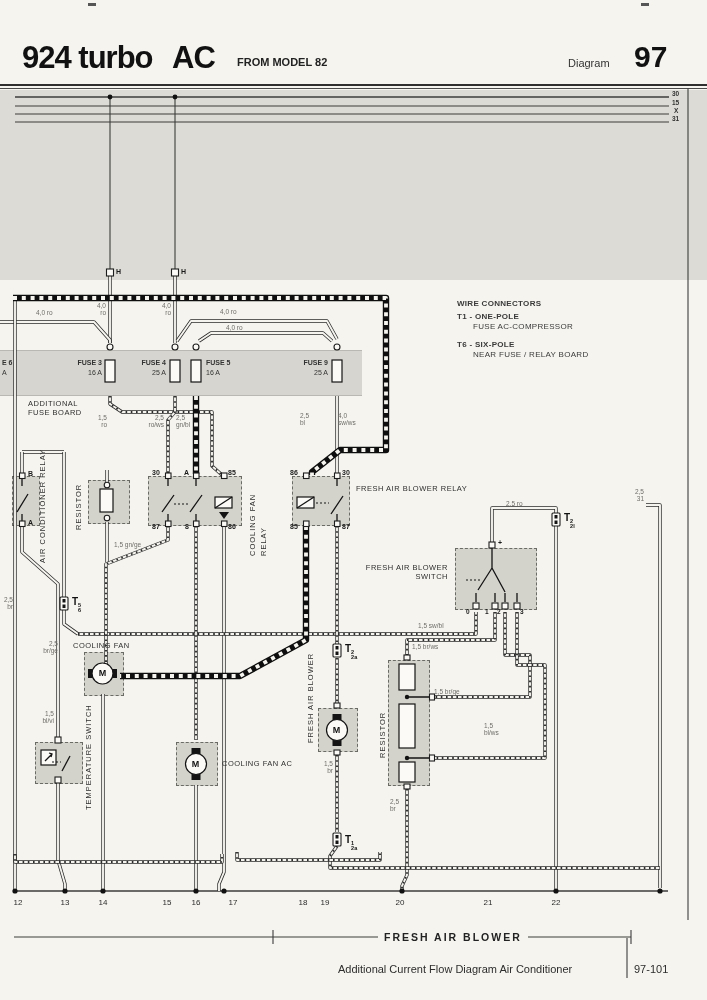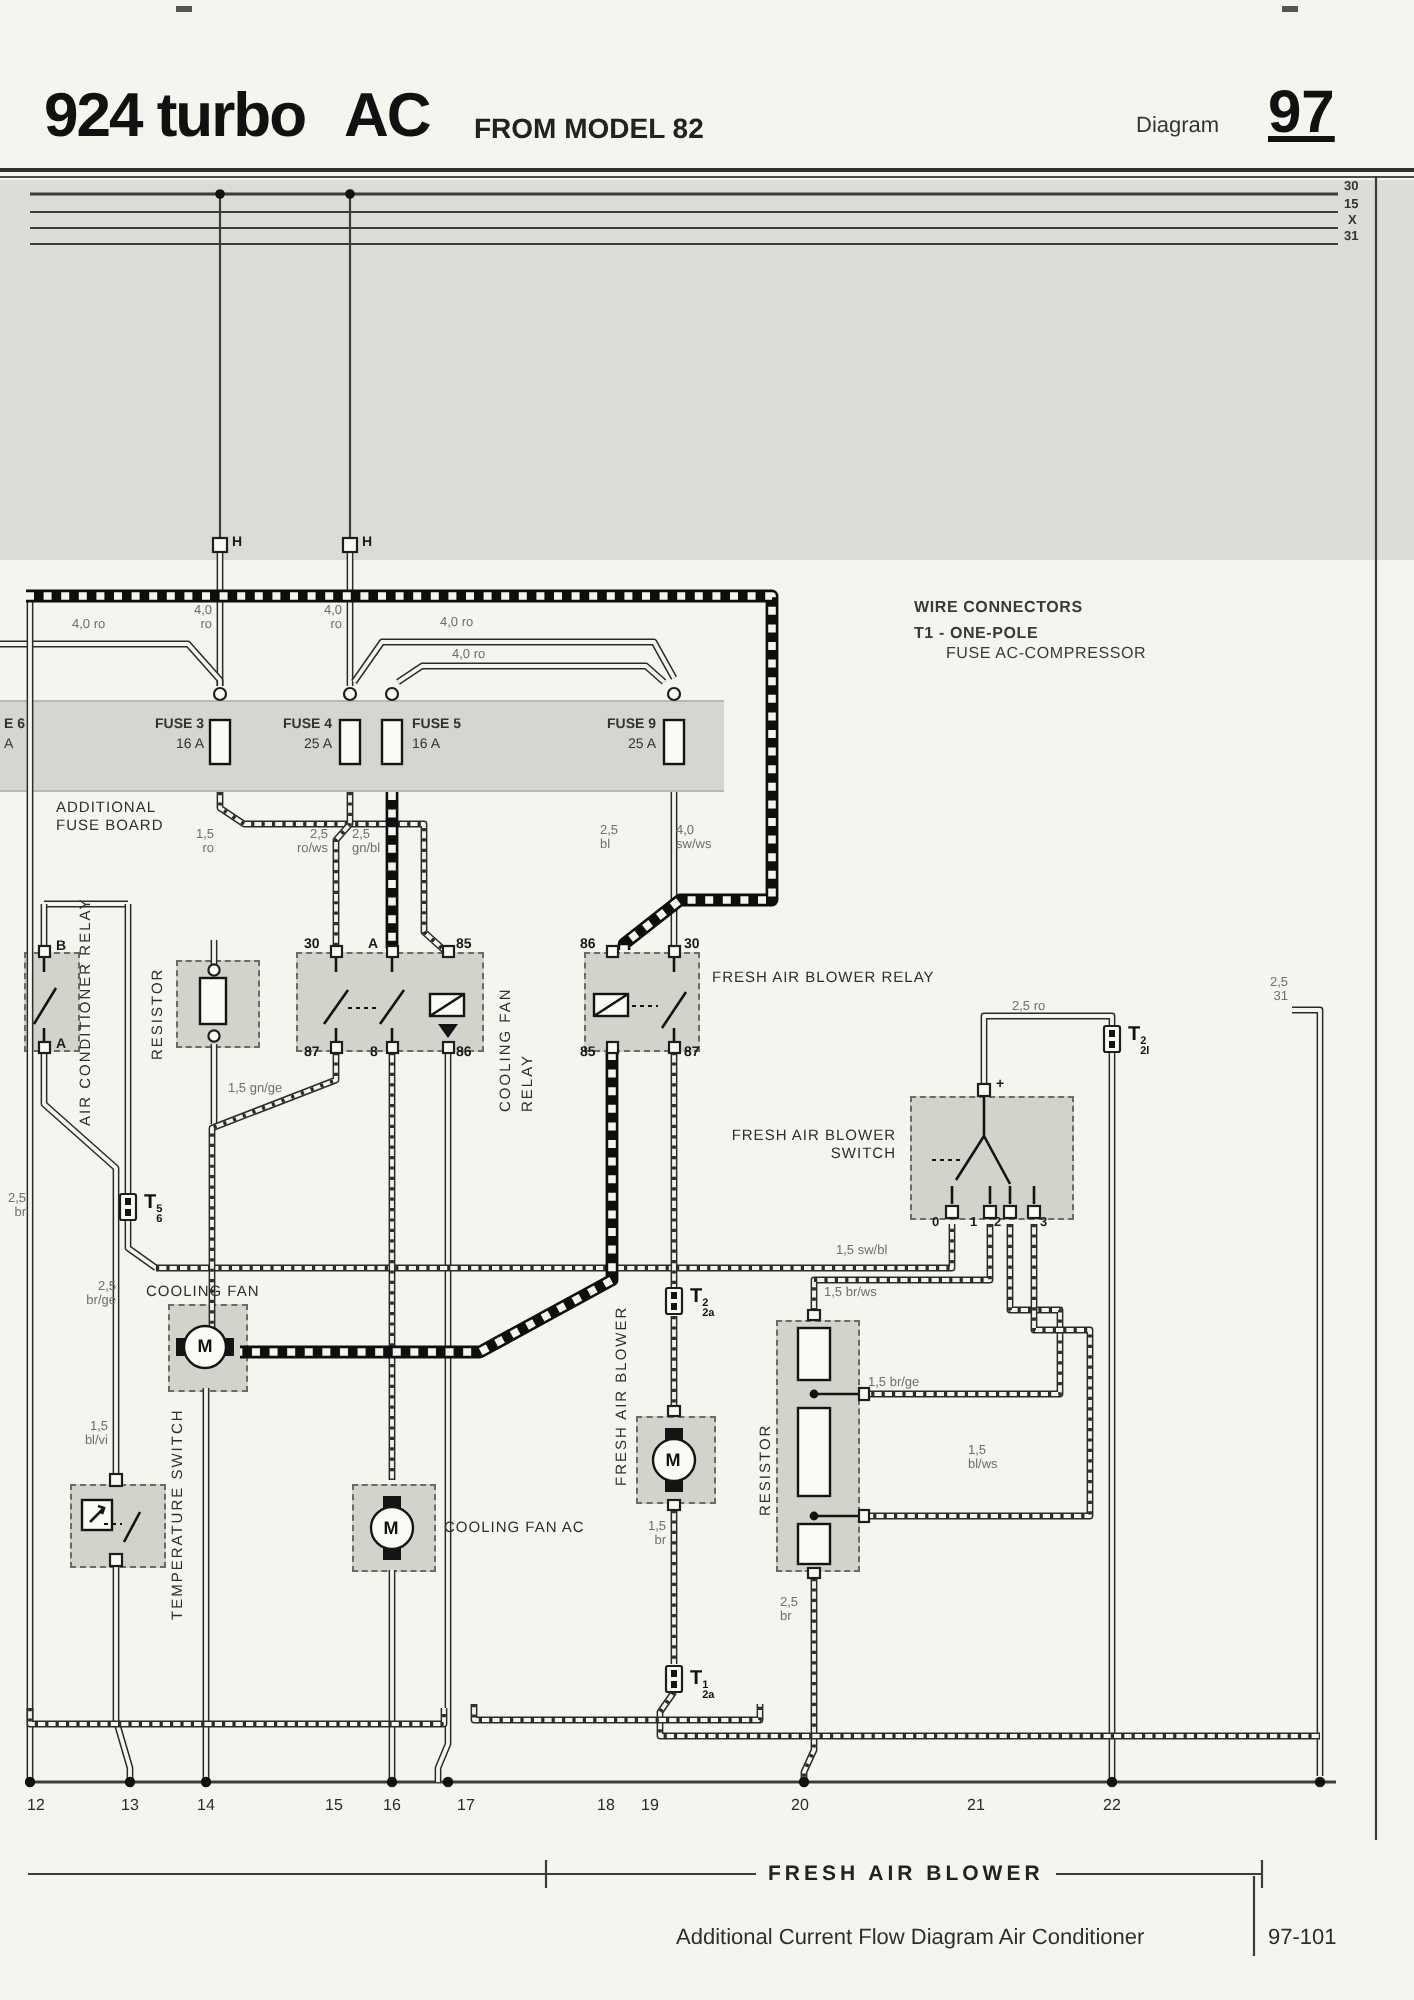--- a/index.html
+++ b/index.html
@@ -1,23 +1,23 @@
 <!DOCTYPE html>
 <html><head>
 <meta charset="utf-8">
 <style>
   html,body{margin:0;padding:0;}
   body{width:707px;height:1000px;position:relative;background:#f5f4ef;
        font-family:"Liberation Sans","DejaVu Sans",sans-serif;color:#222;overflow:hidden;}
   .abs{position:absolute;}
   
   .title-big{font-size:31px;font-weight:bold;letter-spacing:-1px;color:#111;}
-  .title-sub{font-size:14px;font-weight:bold;color:#222;}
+  .title-sub{font-size:11px;font-weight:bold;color:#222;}
   .title-wiring{font-size:11px;color:#333;}
-  .page-num{font-size:30px;font-weight:bold;color:#111;text-decoration:underline;}
+  .page-num{font-size:30px;font-weight:bold;color:#111;}
   .hrule{left:0;width:707px;border-top:2px solid #2f2f2f;}
   .hrule2{left:0;width:707px;border-top:1px solid #4a4a4a;}
   
   .band-top{left:0;top:90px;width:707px;height:190px;background:#dcdbd5;}
   .fuse-band{left:0;top:350px;width:362px;height:44px;background:#d6d5cf;border-top:1px solid #b9b8b2;border-bottom:1px solid #b9b8b2;}
   
   .cbox{background:#d3d2cb;border:1px dashed #6b6b66;}
   
   .lbl6{font-size:6.5px;line-height:7px;color:#6f6e69;white-space:pre-line;}
   .lbl7{font-size:7px;line-height:8px;color:#333;}
@@ -335,20 +335,24 @@
 <div class="abs lbl7" style="left:290px;top:369px;width:38px;text-align:right;">25 A</div>
 <div class="abs complbl" style="left:28px;top:399px;">ADDITIONAL
 FUSE BOARD</div>
 
 <div class="abs legend" style="left:457px;top:299px;width:240px;">
   <div class="t">WIRE CONNECTORS</div>
   <div class="item">
     <div class="line">T1 - ONE-POLE</div>
     <div class="det">FUSE AC-COMPRESSOR</div>
   </div>
+  <div class="item">
+    <div class="line">T6 - SIX-POLE</div>
+    <div class="det">NEAR FUSE / RELAY BOARD</div>
+  </div>
 </div>
 
 <div class="abs vlabel" style="left:38px;top:445px;height:118px;">AIR CONDITIONER RELAY</div>
 <div class="abs vlabel" style="left:74px;top:470px;height:60px;">RESISTOR</div>
 <div class="abs vlabel" style="left:248px;top:476px;height:80px;">COOLING FAN</div>
 <div class="abs vlabel" style="left:259px;top:476px;height:80px;">RELAY</div>
 <div class="abs complbl" style="left:356px;top:484px;">FRESH AIR BLOWER RELAY</div>
 <div class="abs complbl" style="left:352px;top:563px;width:96px;text-align:right;">FRESH AIR BLOWER
 SWITCH</div>
 <div class="abs complbl" style="left:73px;top:641px;">COOLING FAN</div>

